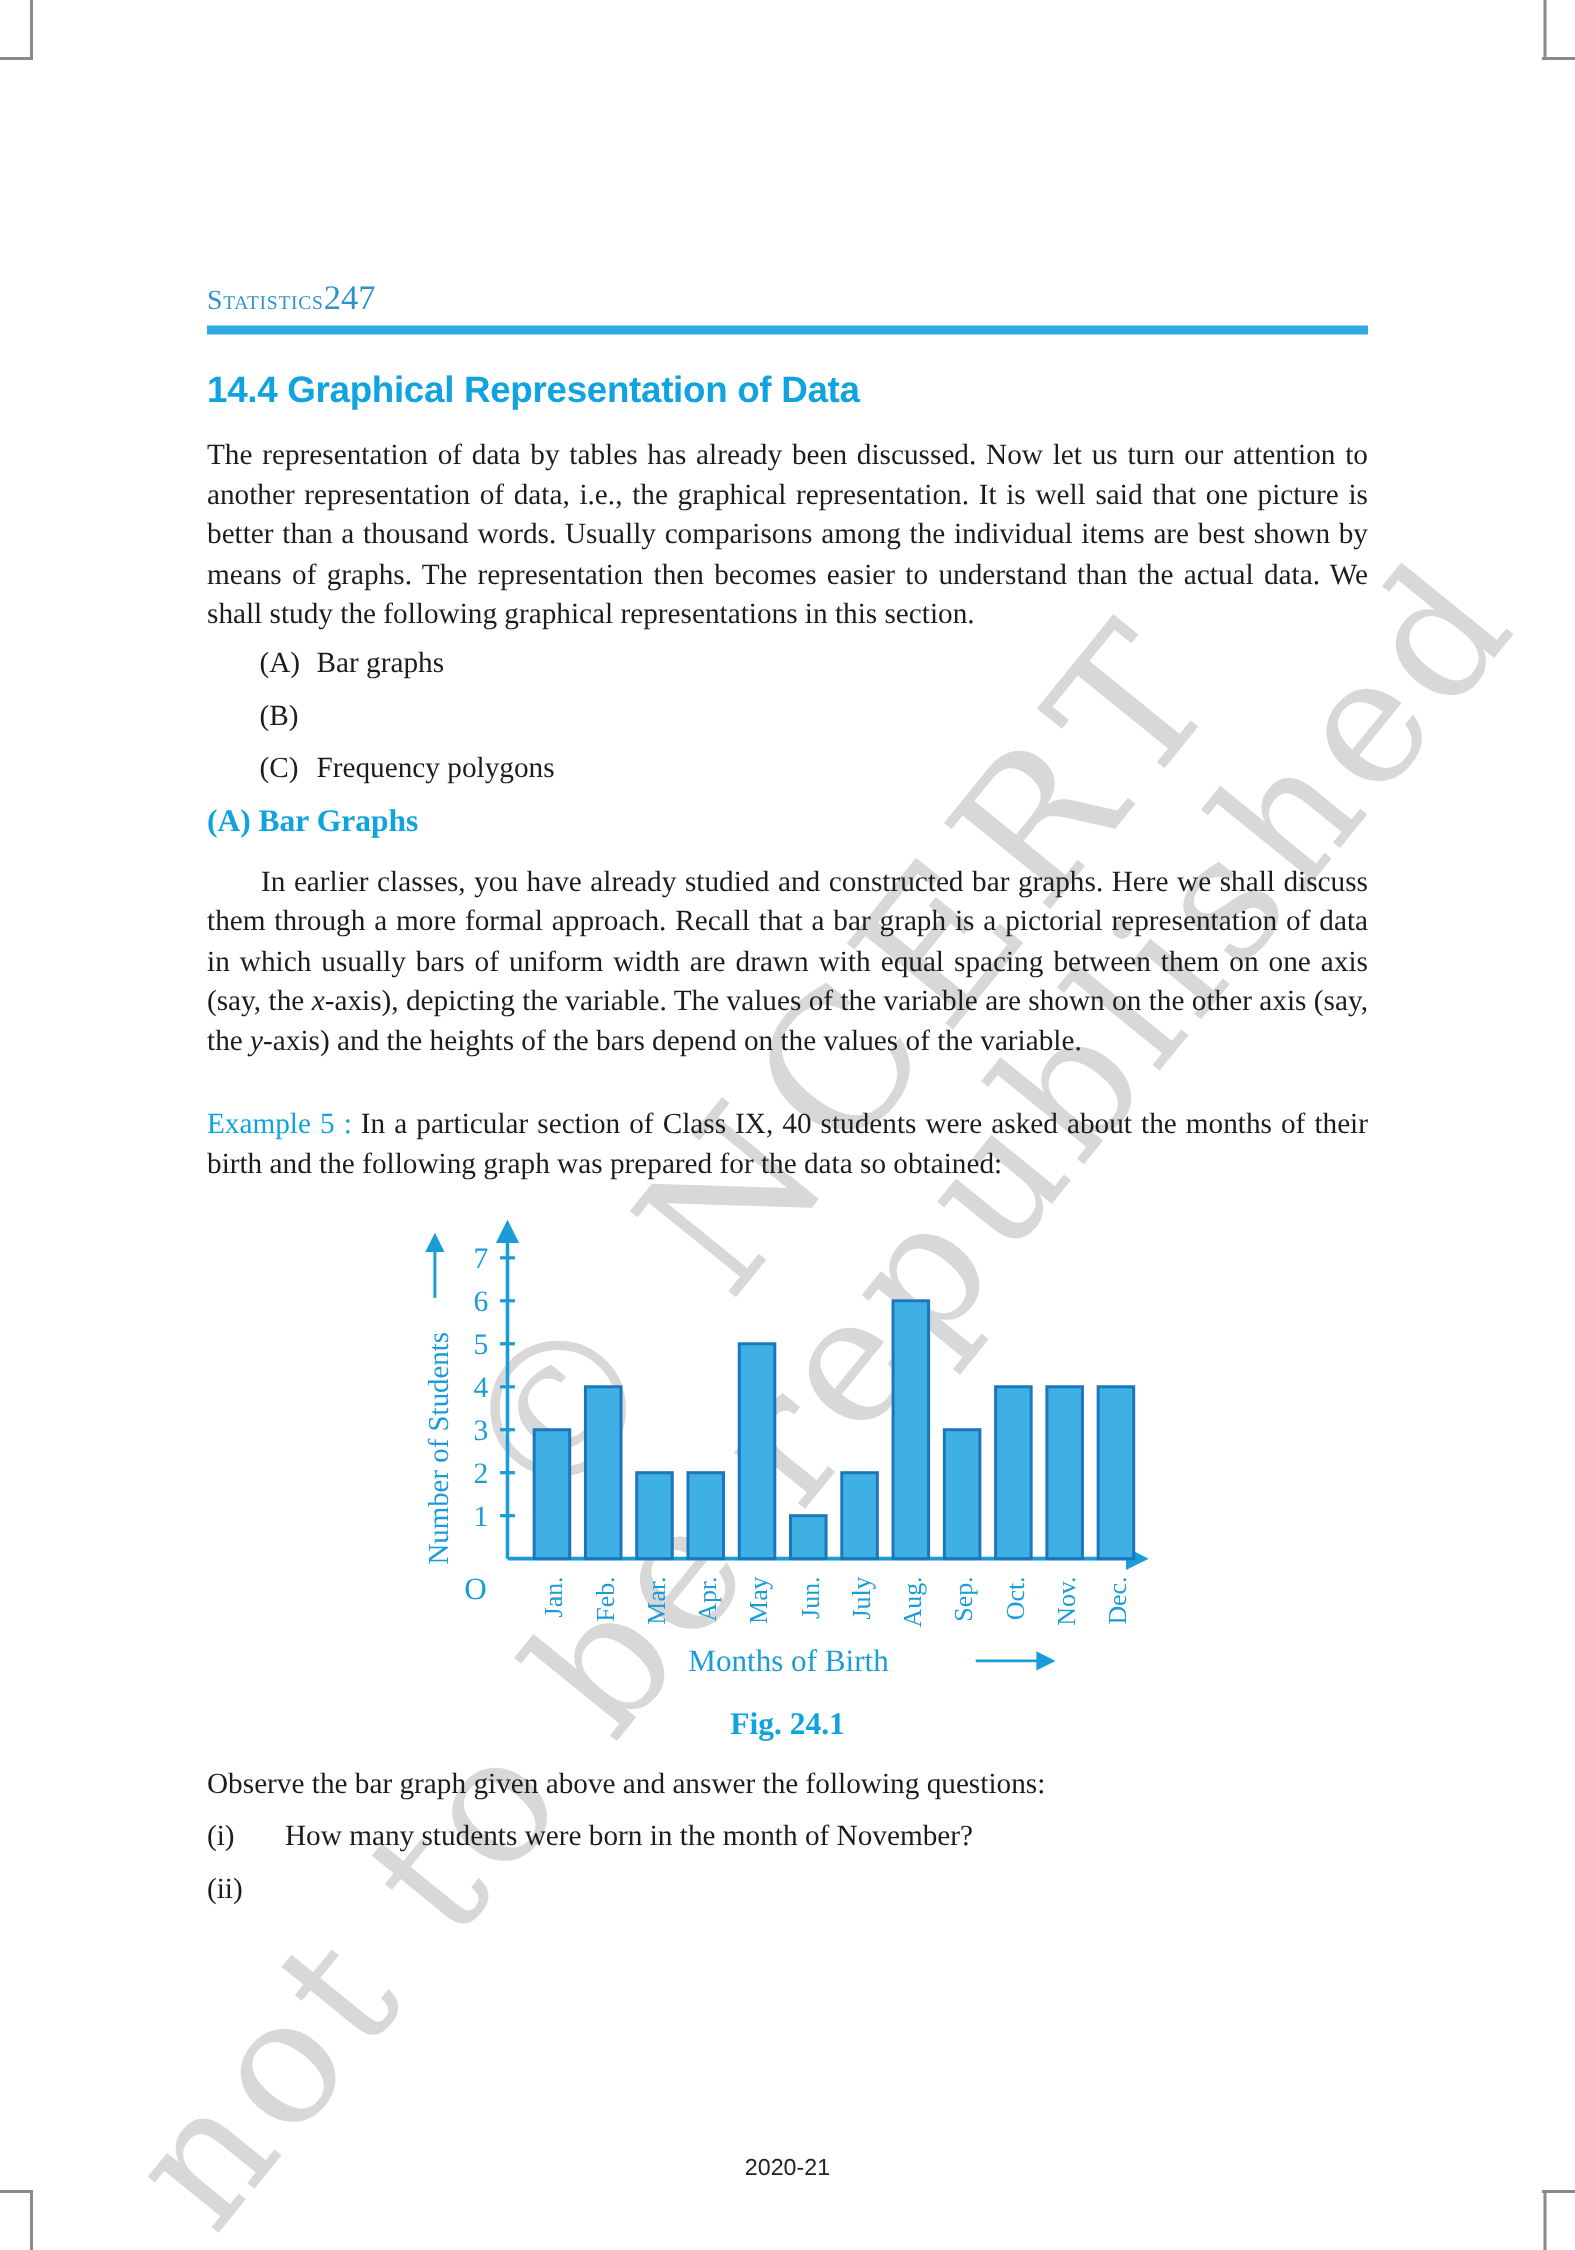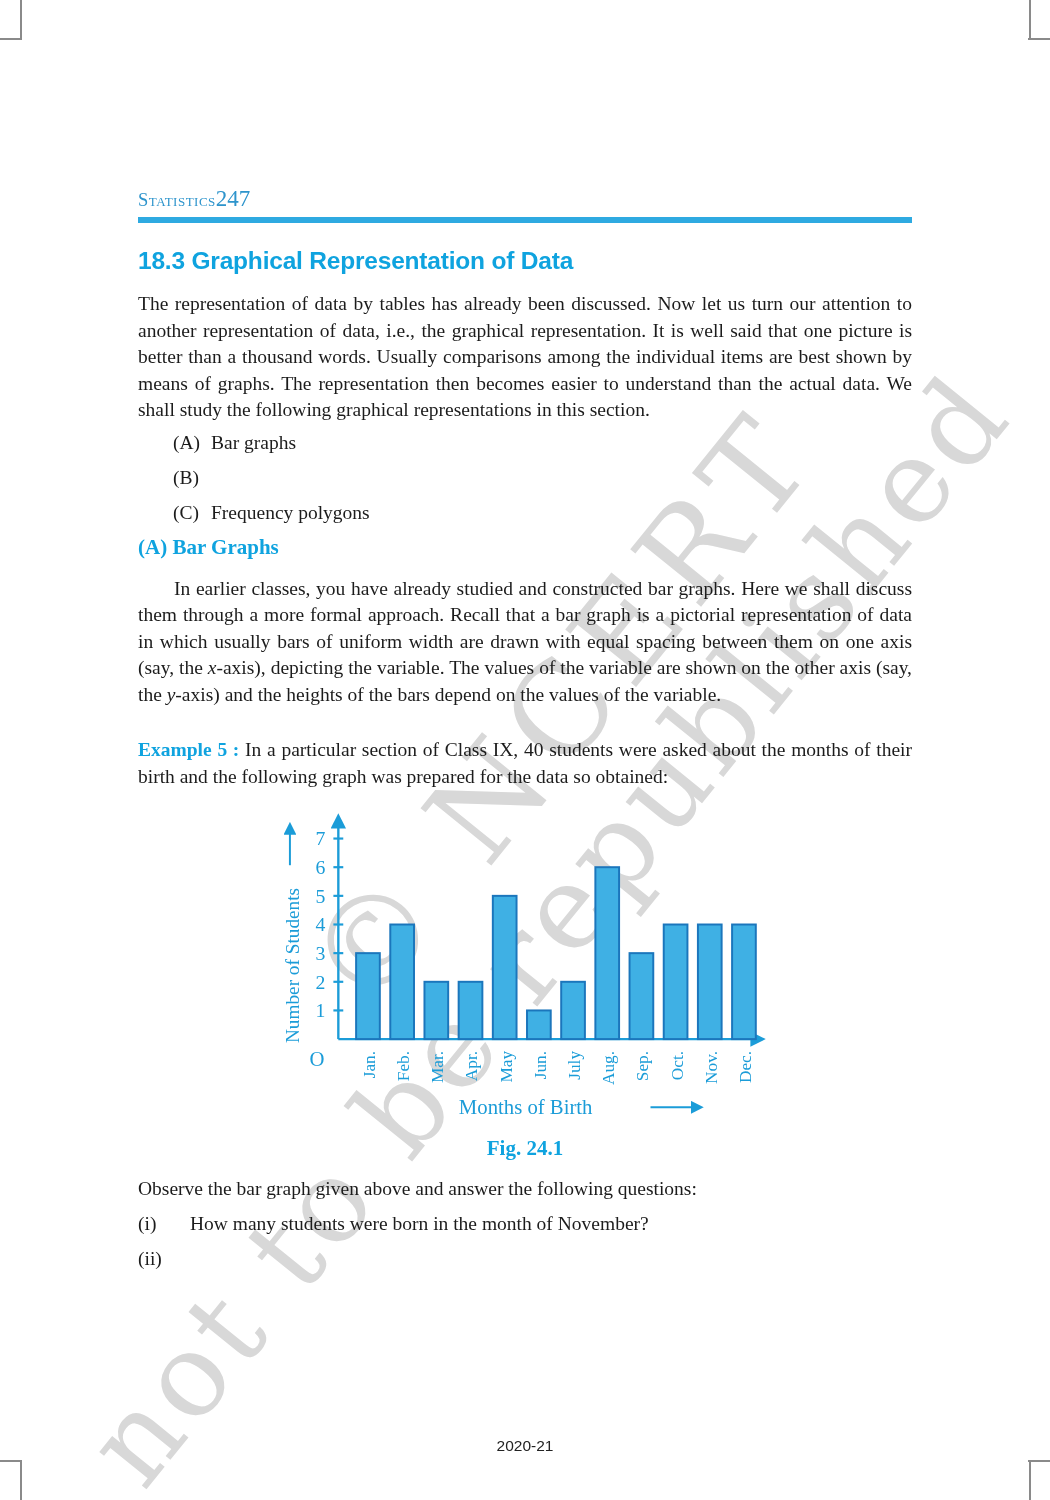--- a/index.html
+++ b/index.html
@@ -37,21 +37,21 @@
          font-size:24.5px;letter-spacing:-0.2px;color:var(--accent);}
   p.body{margin-top:16px;font-size:19.5px;line-height:26.5px;text-align:justify;}
   p.body.indent{text-indent:36px;}
   .abc-list{margin-top:6px;}
   .abc-item{display:flex;padding-left:35px;font-size:19.5px;line-height:25px;margin-bottom:10px;}
   .abc-item .mk{width:38px;flex:0 0 38px;}
   h2.sub{margin-top:10px;font-size:21px;font-weight:bold;color:var(--accent);}
   .p2{margin-top:11px;}
   .it{font-style:italic;}
   p.example{margin-top:28px;font-size:19.5px;line-height:27px;text-align:justify;}
-  .exlabel{font-weight:bold;color:var(--accent);}
+  .exlabel{font-weight:normal;color:var(--accent);}
   .figure{margin-top:12px;margin-left:112px;width:556px;height:326px;}
   svg text{font-family:"Liberation Serif",serif;}
   .figcap{margin-top:4px;text-align:center;font-size:21px;font-weight:bold;color:var(--accent);}
   p.observe{margin-top:14px;font-size:19.5px;line-height:27px;}
   .q-item{display:flex;font-size:19.5px;line-height:27px;margin-top:8px;}
   .q-item .mk{width:52px;flex:0 0 52px;}
   .footer{position:absolute;left:0;top:1437px;width:1050px;text-align:center;
           font-family:"Liberation Sans",sans-serif;font-size:15.5px;color:#222;z-index:1;}
 </style>
 </head>
@@ -72,21 +72,21 @@
   <span class="wm wm2">not to be republished</span>
 
   <div class="content">
 
     <div class="runhead">
       <span class="runtitle">Statistics</span>
       <span class="pagenum">247</span>
     </div>
     <div class="rule"></div>
 
-    <h1 class="sec">18.3 Graphical Representation of Data</h1>
+    <h1 class="sec">14.4 Graphical Representation of Data</h1>
 
     <p class="body">The representation of data by tables has already been discussed. Now let us turn our attention to another representation of data, i.e., the graphical representation. It is well said that one picture is better than a thousand words. Usually comparisons among the individual items are best shown by means of graphs. The representation then becomes easier to understand than the actual data. We shall study the following graphical representations in this section.</p>
 
     <div class="abc-list">
       <div class="abc-item">
         <span class="mk">(A)</span>
         <span>Bar graphs</span>
       </div>
       <div class="abc-item">
         <span class="mk">(B)</span>

